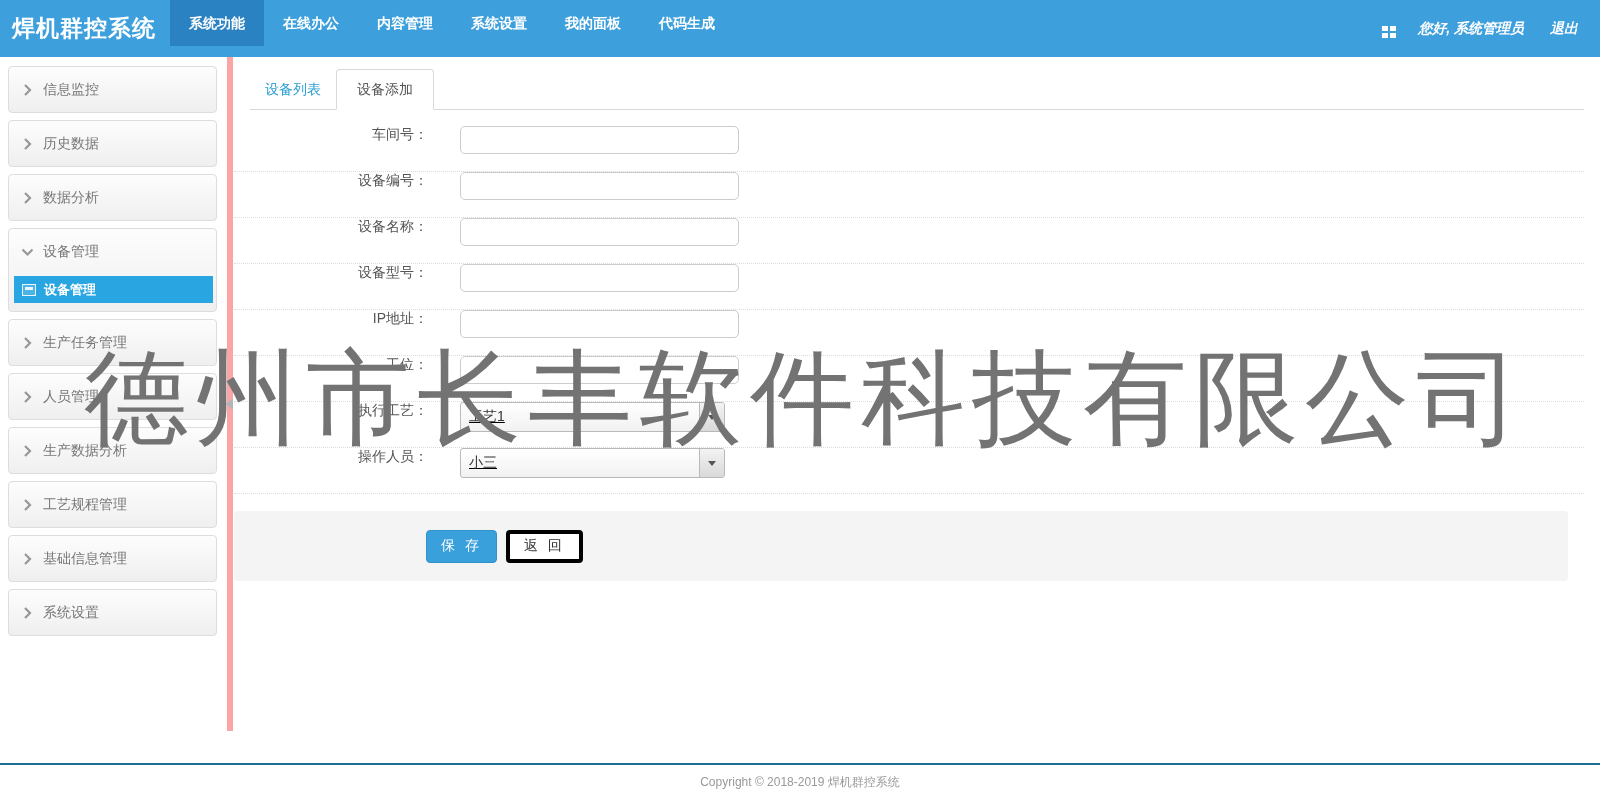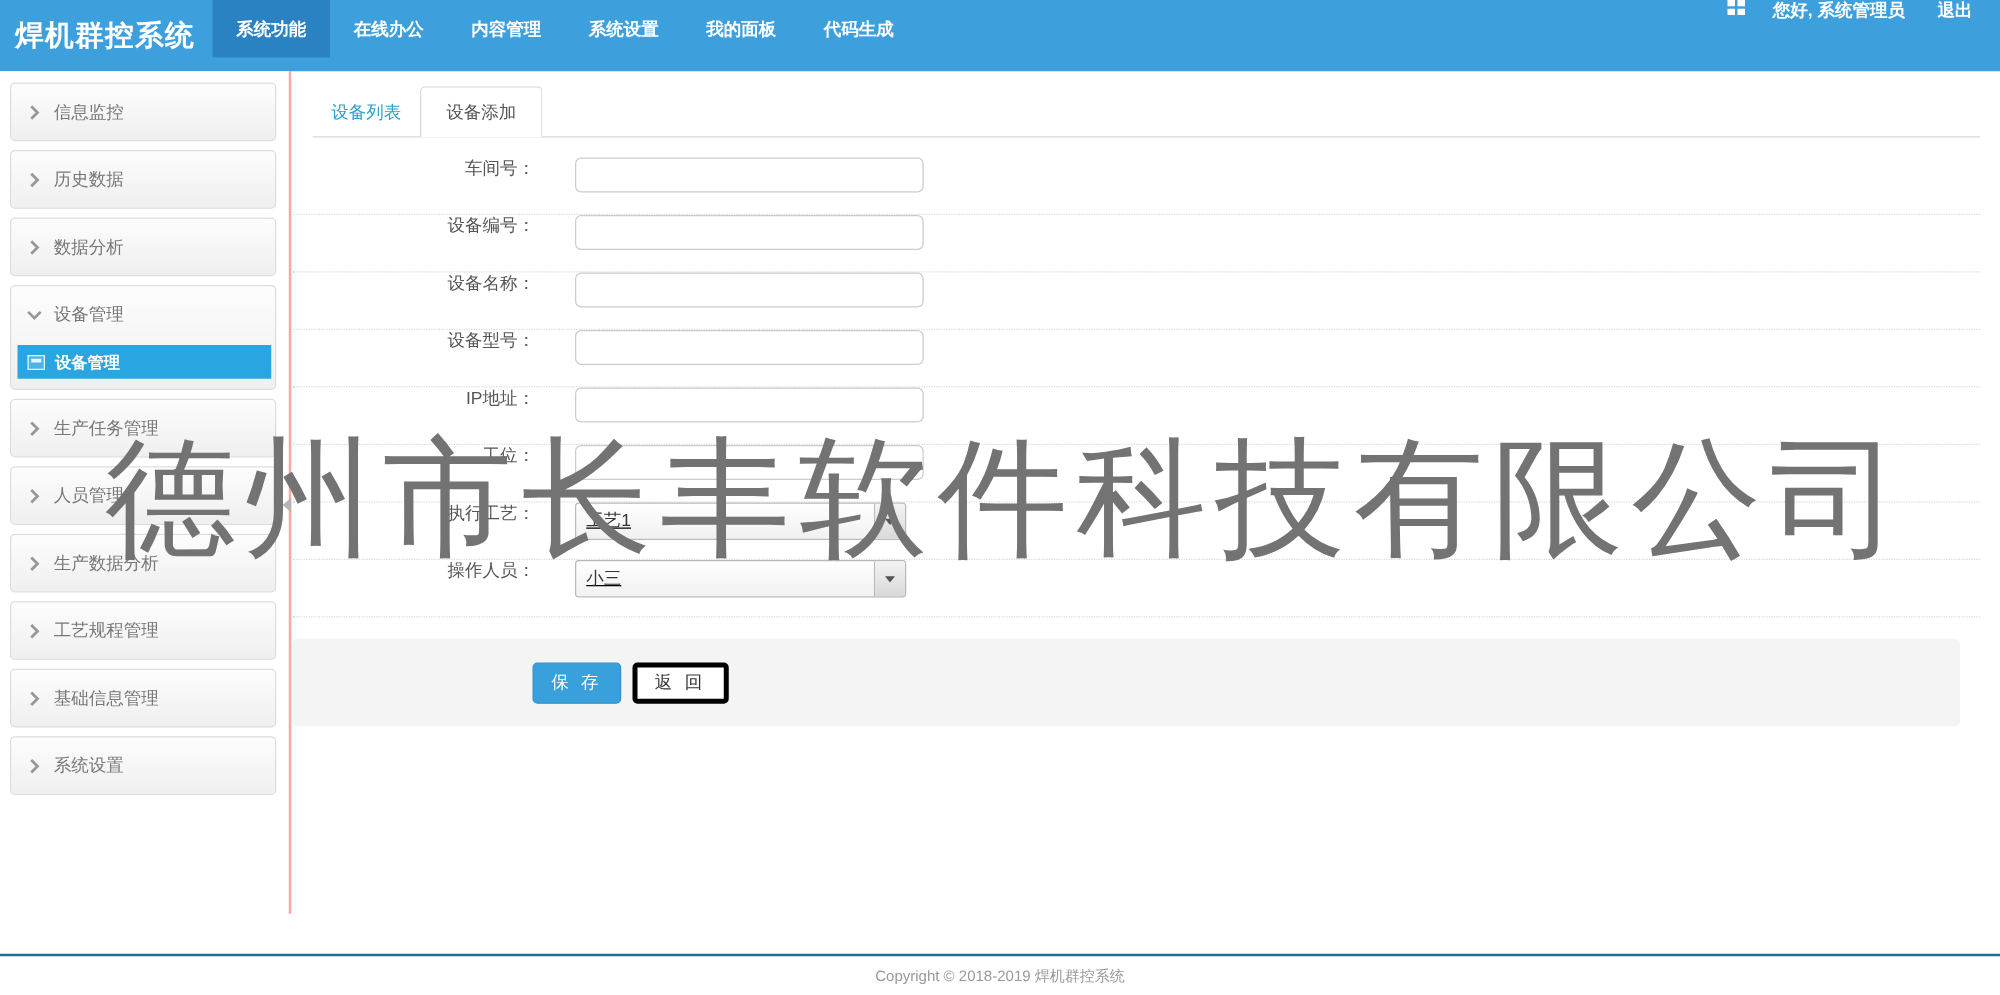--- a/index.html
+++ b/index.html
@@ -4,26 +4,26 @@
 <style>
   * { margin:0; padding:0; box-sizing:border-box; }
   html,body { width:1600px; height:796px; font-family:"Liberation Sans","DejaVu Sans",sans-serif; background:#fff; overflow:hidden; position:relative; }
 
   
   .navbar { position:absolute; top:0; left:0; width:1600px; height:57px; background:#3da0dc; display:flex; align-items:stretch; }
   .brand { color:#fff; font-size:23px; font-weight:bold; line-height:57px; padding:0 14px 0 12px; letter-spacing:1px; }
   .nav-items { display:flex; }
   .nav-item { height:46px; line-height:46px; padding:0 19px; color:#fff; font-size:14px; font-weight:bold; cursor:pointer; }
   .nav-item.active { background:#2b82c2; }
-  .nav-right { margin-left:auto; display:flex; padding-right:22px; gap:26px; }
+  .nav-right { margin-left:auto; display:flex; align-items:center; padding-right:22px; gap:26px;font-style:italic; }
   .grid-icon { width:6px; height:5px; background:#fff; box-shadow:8px 0 0 #fff, 0 7px 0 #fff, 8px 7px 0 #fff; margin-right:4px; }
   .nav-user, .nav-logout { color:#fff; font-size:14px; font-weight:bold; cursor:pointer; }
 
   
-  .sidebar { position:absolute; top:57px; left:0; width:233px; height:674px; background:#fff; border-right:2px solid #fca5a5; padding-top:9px; }
+  .sidebar { position:absolute; top:57px; left:0; width:233px; height:674px; background:#fff; border-right:6px solid #fca5a5; padding-top:9px; }
   .side-panel { margin:0 10px 7px 8px; border:1px solid #ddd; border-radius:4px; background:linear-gradient(#fdfdfd,#efefef); color:#777; font-size:14px; cursor:pointer; }
   .side-head { height:45px; display:flex; align-items:center; padding-left:14px; gap:11px; }
   .chev { flex:0 0 auto; }
   .chev.down { transform:rotate(90deg); }
   .side-sub { margin:2px 3px 8px 5px; }
   .side-sub-item { height:27px; background:#29a6e2; color:#fff; font-size:13px; font-weight:bold; display:flex; align-items:center; padding-left:8px; gap:8px; cursor:pointer; }
   .sub-icon { width:14px; height:12px; border:1px solid #eaf6fd; position:relative; background:#4db4e8; }
   .sub-icon:after { content:""; position:absolute; left:2px; top:2px; width:8px; height:3px; background:#eaf6fd; }
   .collapse-handle { position:absolute; top:398px; left:226px; width:0; height:0; border-top:6px solid transparent; border-bottom:6px solid transparent; border-right:7px solid #b5b5b5; cursor:pointer; }
 

